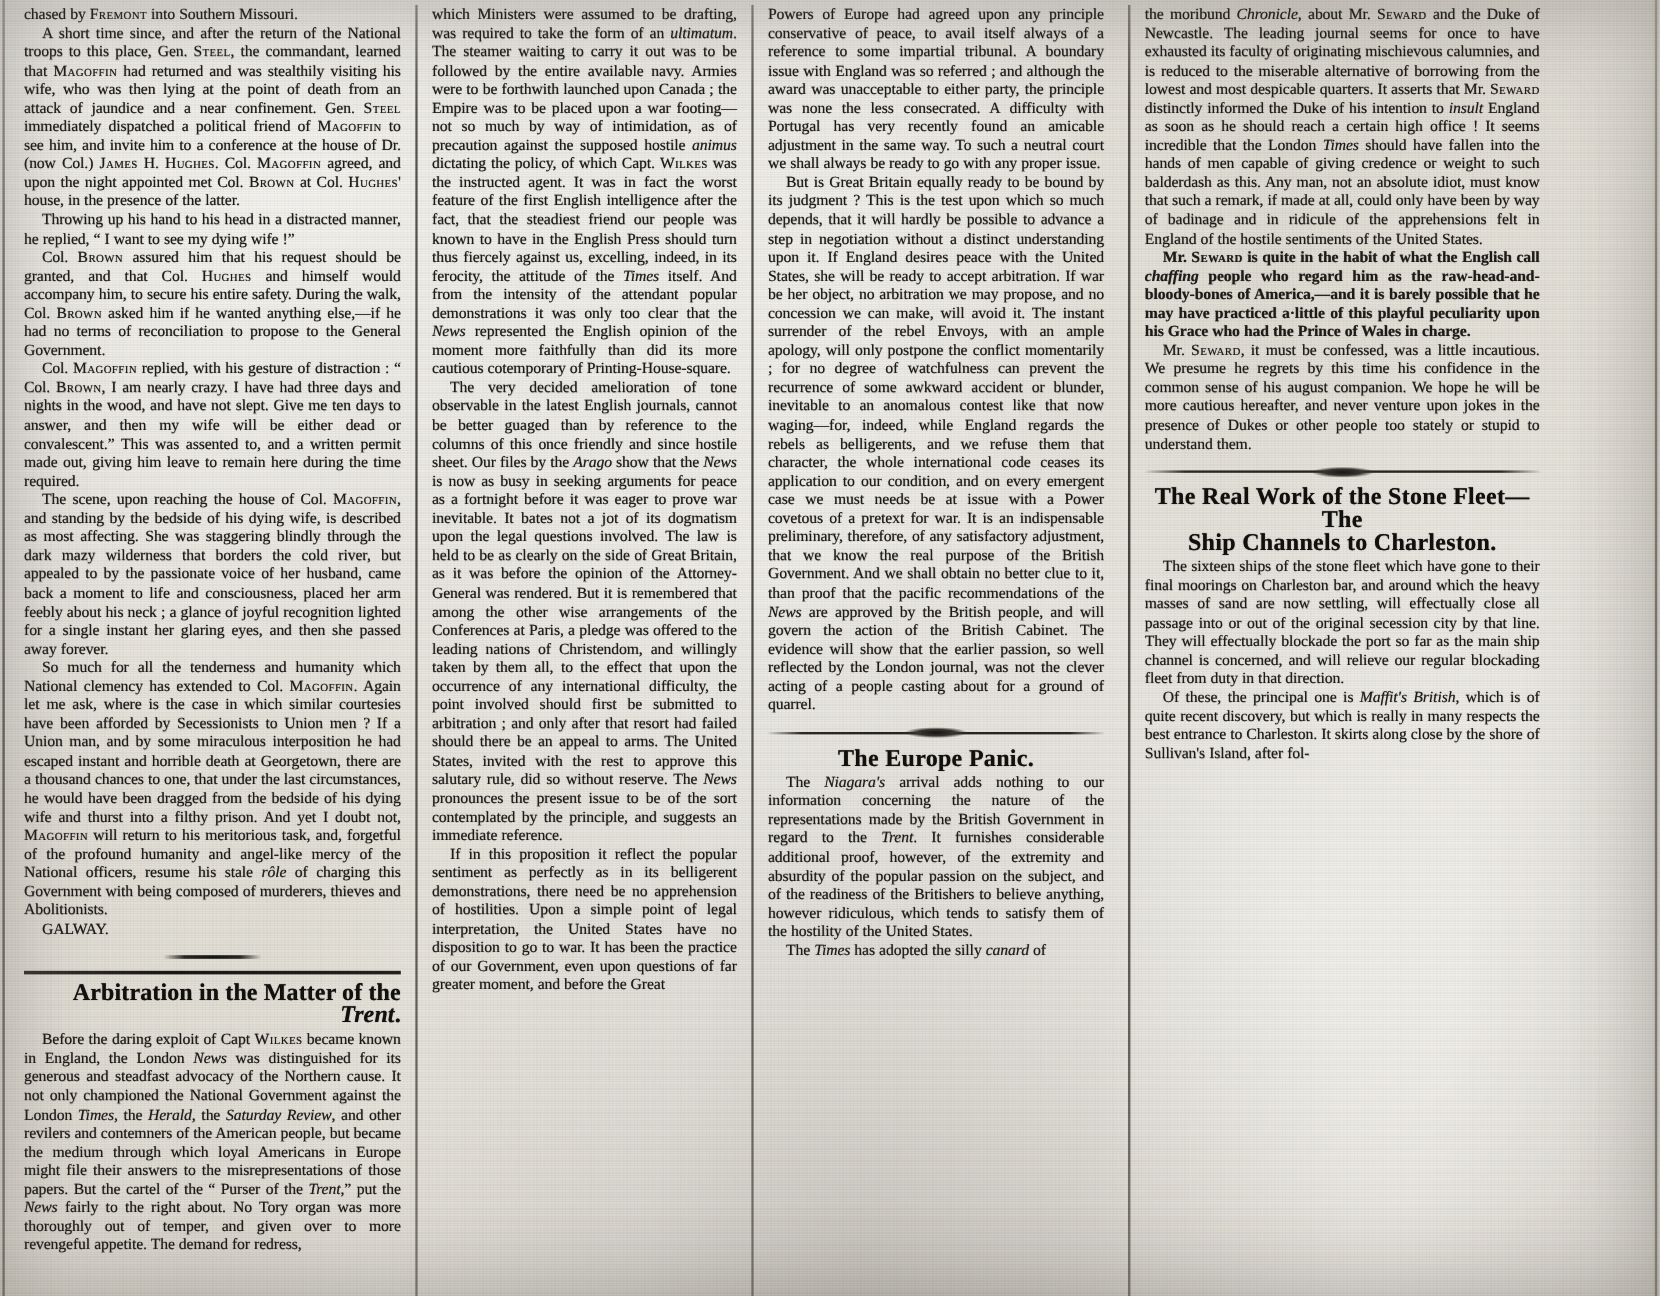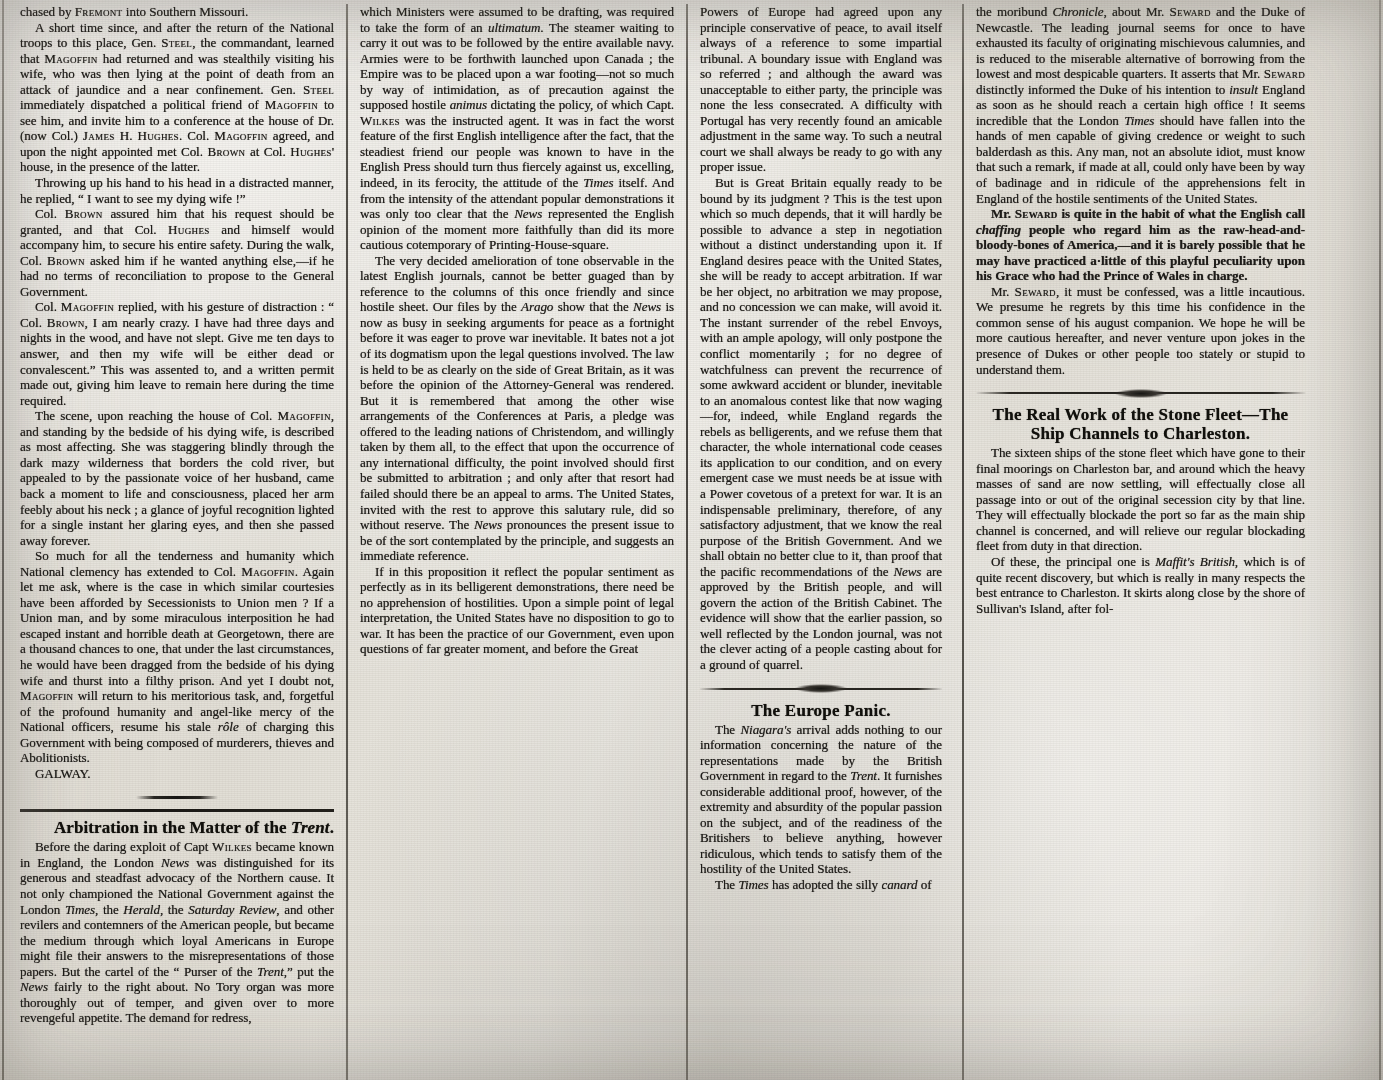--- a/index.html
+++ b/index.html
@@ -33,22 +33,22 @@
   .cols{
     position:absolute;inset:0;display:flex;
     padding:4px 6px 0 6px;box-sizing:border-box;
   }
   .col{
     position:relative;
     box-sizing:border-box;
     overflow:hidden;
   }
   .c1{width:340px;padding:0 12px 0 14px;}
-  .c2{width:340px;padding:0 12px 0 14px;}
-  .c3{width:276px;padding:0 20px 0 14px;}
+  .c2{width:280px;padding:0 12px 0 14px;}
+  .c3{width:314px;padding:0 20px 0 14px;}
   .c4{width:353px;padding:0 10px 0 14px;}
   
   .col + .col:before{
     content:"";position:absolute;left:0;top:0;bottom:0;width:2px;
     background:linear-gradient(to bottom,#7a766e 0%,#3f3c36 8%,#2f2c28 40%,#45423b 72%,#6e6a62 100%);
     opacity:.85;
   }
   .edge-left{
     position:absolute;left:2px;top:0;bottom:0;width:2px;
     background:linear-gradient(to bottom,#8d8880 0%,#514d46 20%,#3a3732 55%,#5d594f 100%);
@@ -97,21 +97,21 @@
     content:"";position:absolute;left:50%;transform:translateX(-50%);
     top:4.5px;width:52px;height:9px;
     background:radial-gradient(ellipse at center,#1b1a17 0%,#3a3732 42%,rgba(58,55,50,0) 72%);
   }
   .rule-top{
     height:3px;margin:2px 0 6px 0;
     background:linear-gradient(to right,#3a3732,#1d1b18 40%,#26241f 100%);
   }
   h2.head{
     margin:0 0 2px 0;
-    font-size:17px;line-height:19px;
+    font-size:20px;line-height:19px;
     font-weight:bold;text-align:center;
     color:#14130f;letter-spacing:.25px;
     text-shadow:0 0 .8px rgba(20,19,15,.75);
   }
   h2.head.left{text-align:right;letter-spacing:.1px;}
   .clip-top{margin-top:-3px;}
 </style>
 </head>
 <body>
 

